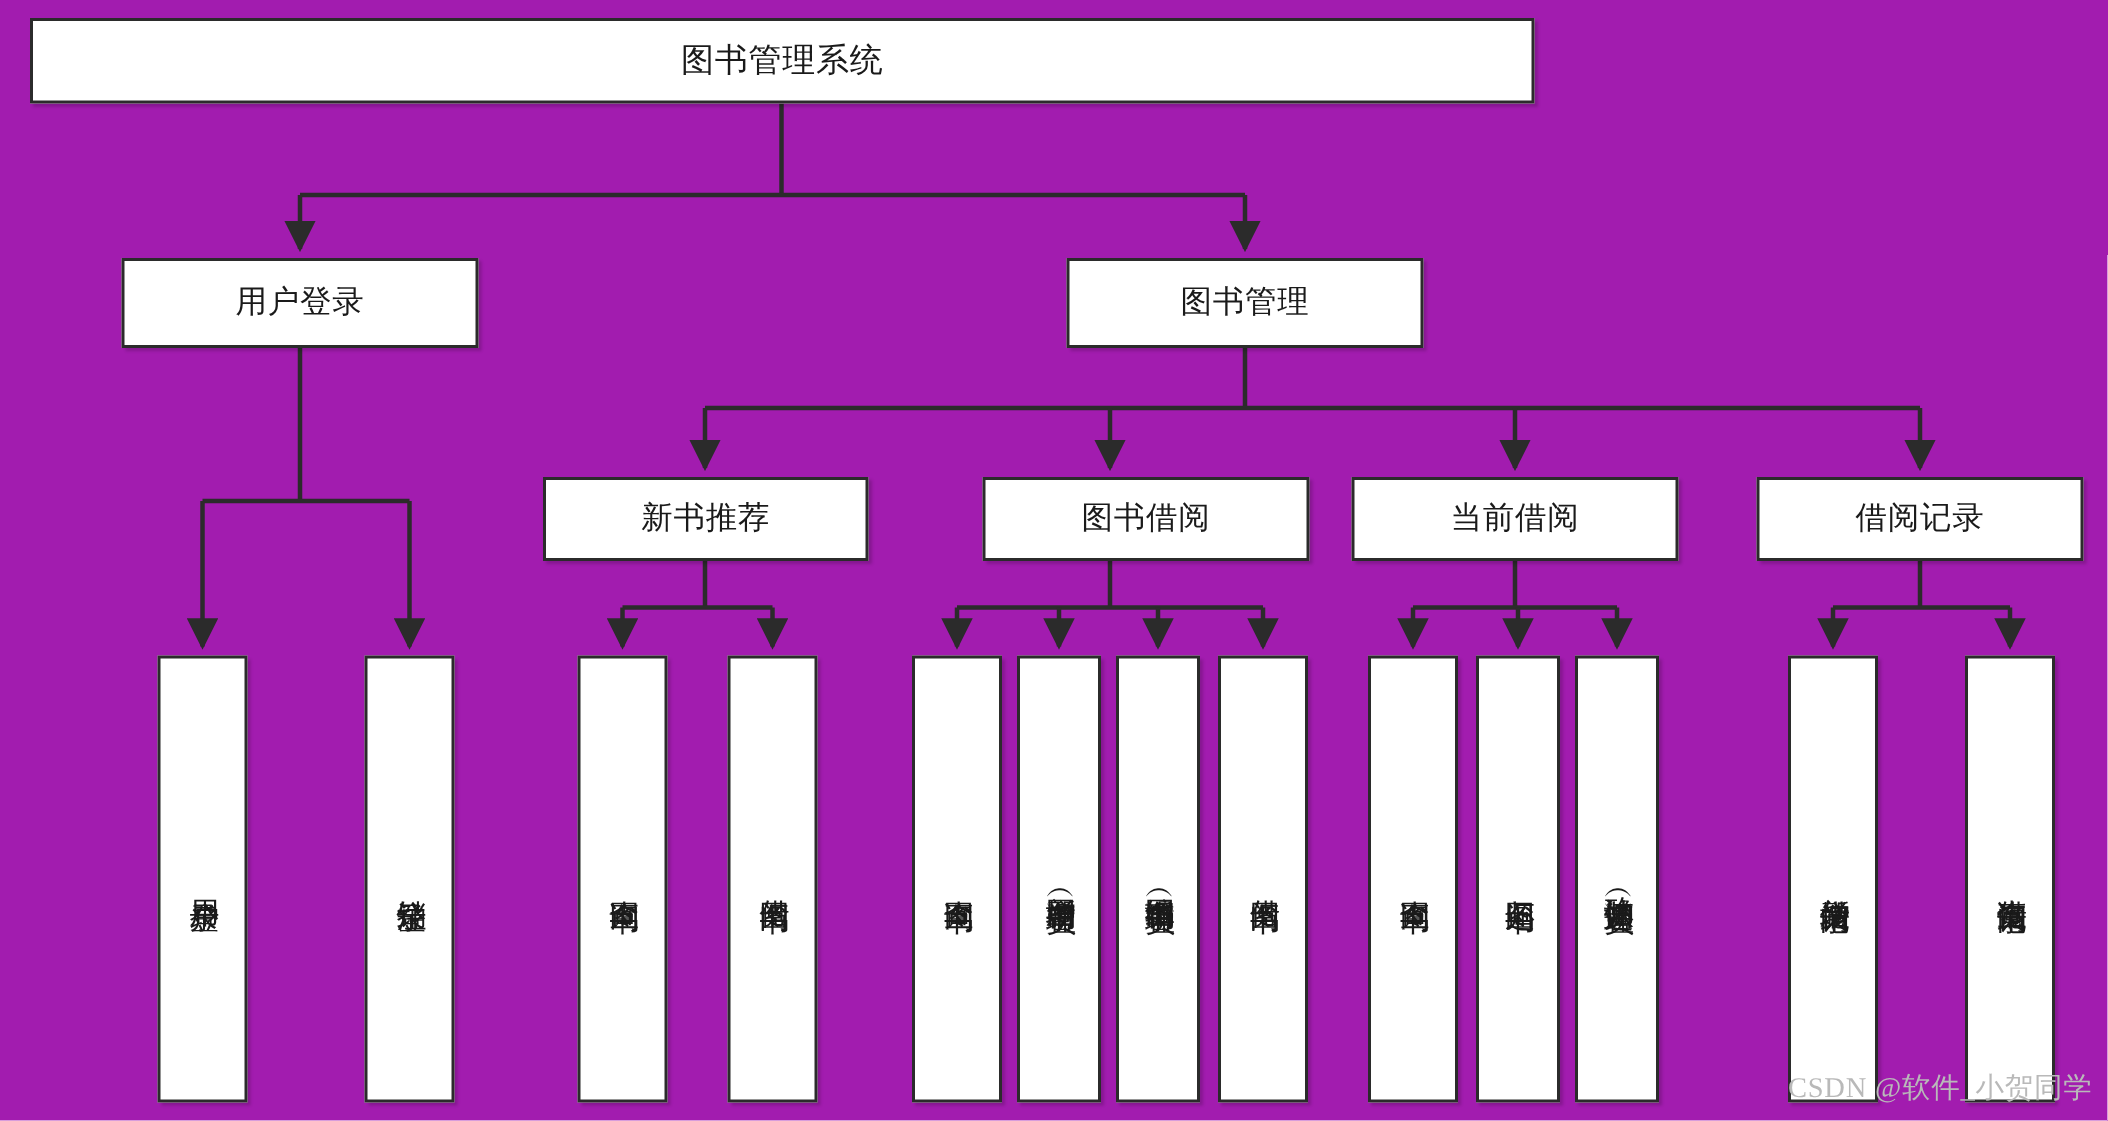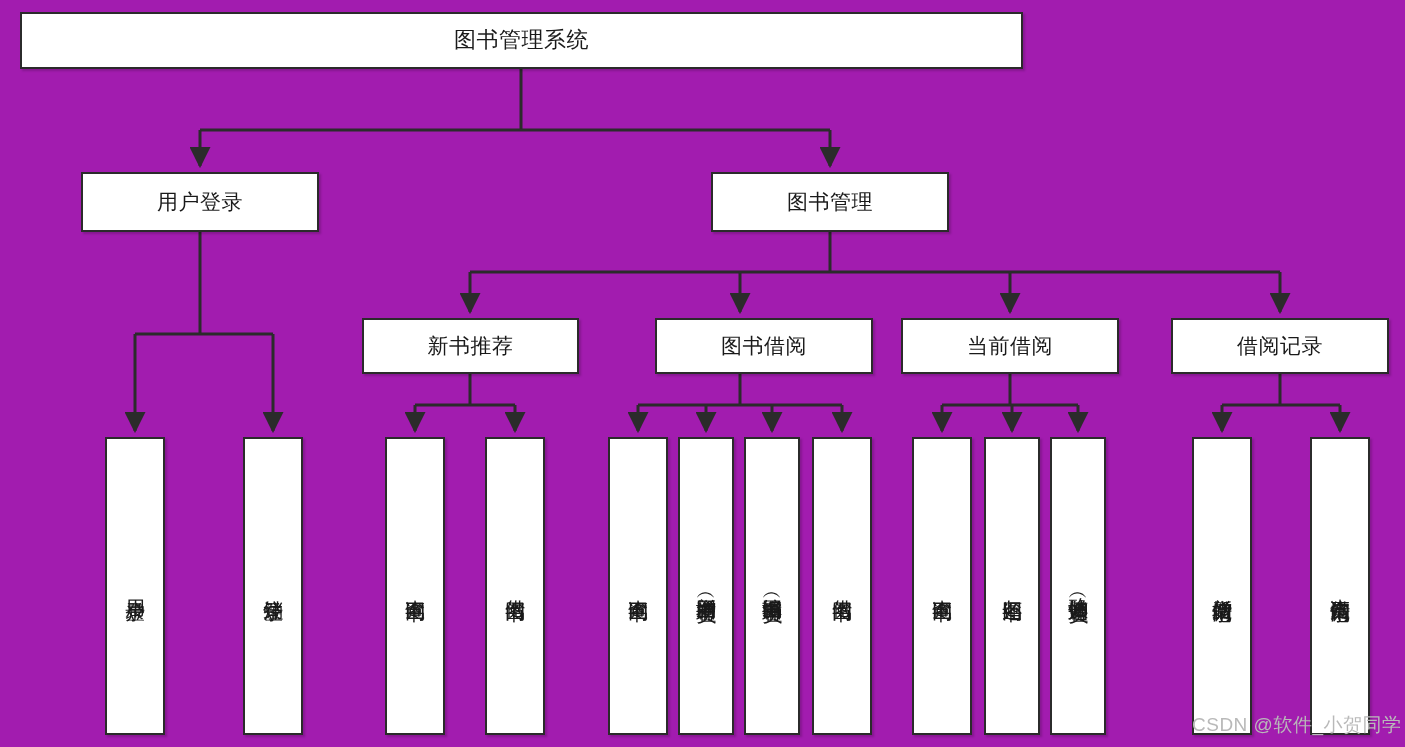--- a/index.html
+++ b/index.html
@@ -52,20 +52,21 @@
   .node-box.root .node-label {
     font-size: 22px;
   }
   .watermark {
     position: absolute;
     color: #b9b9b9;
     font-size: 19px;
     white-space: nowrap;
     letter-spacing: 0.5px;
     pointer-events: none;
+    font-family: Liberation Serif, serif;
   }
 </style>
 </head>
 <body>
 
 <div id="diagram-root">
 
   <svg id="diagram-svg" viewBox="0 0 1405 747" xmlns="http://www.w3.org/2000/svg">
     <defs>
       <marker id="arrow" viewBox="0 0 10 10" refX="9" refY="5" markerWidth="7" markerHeight="7" orient="auto-start-reverse">

